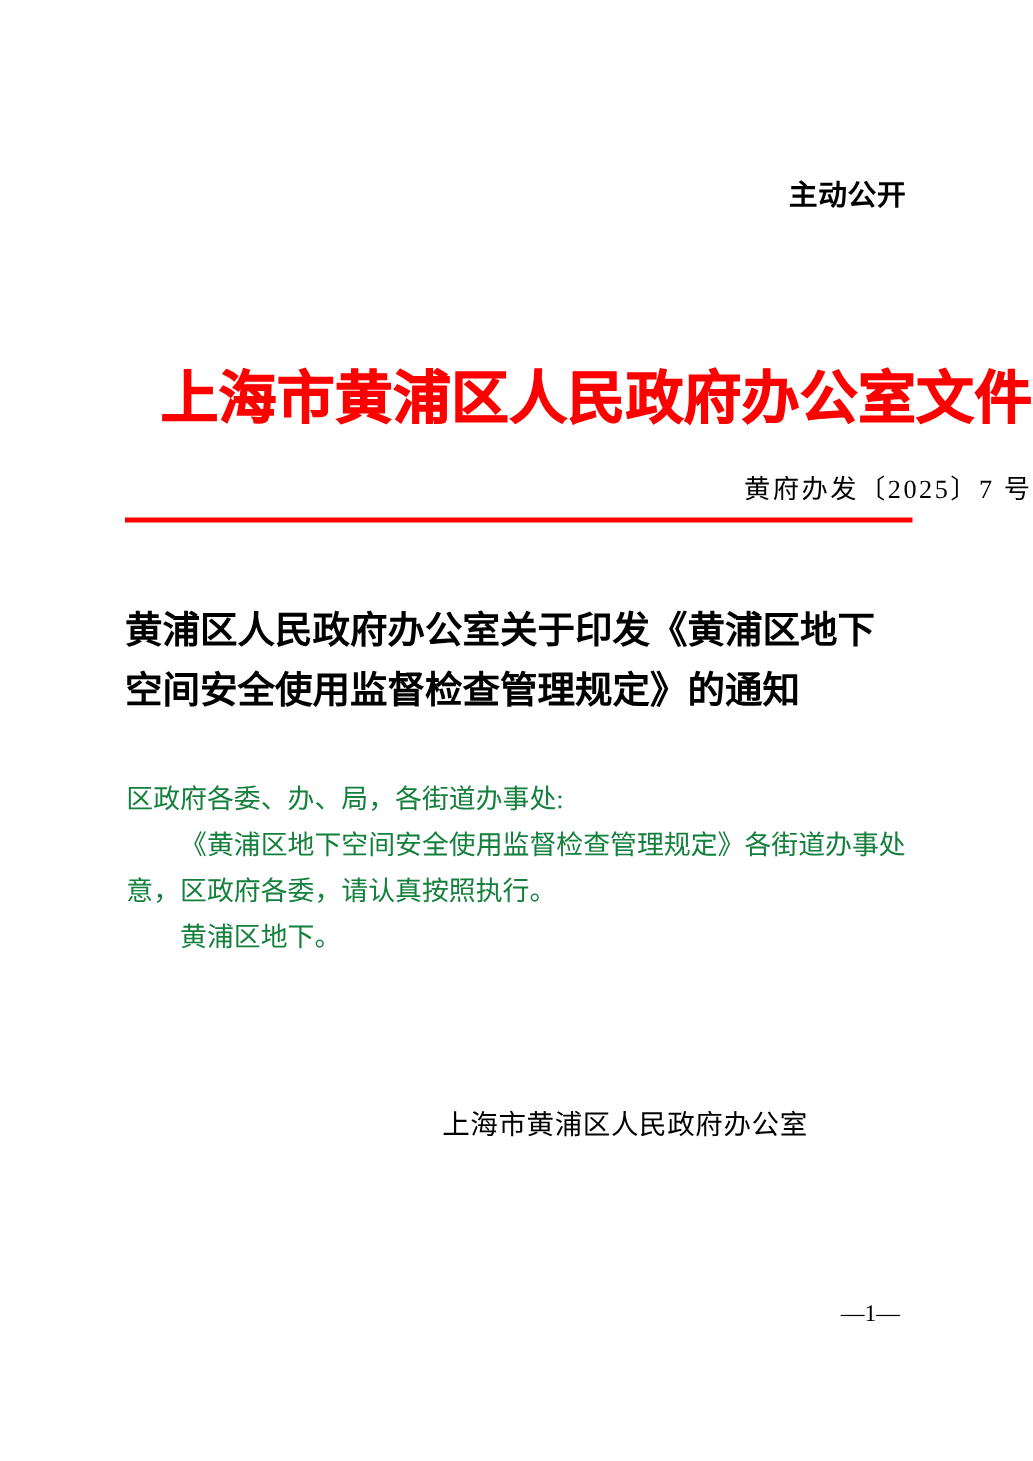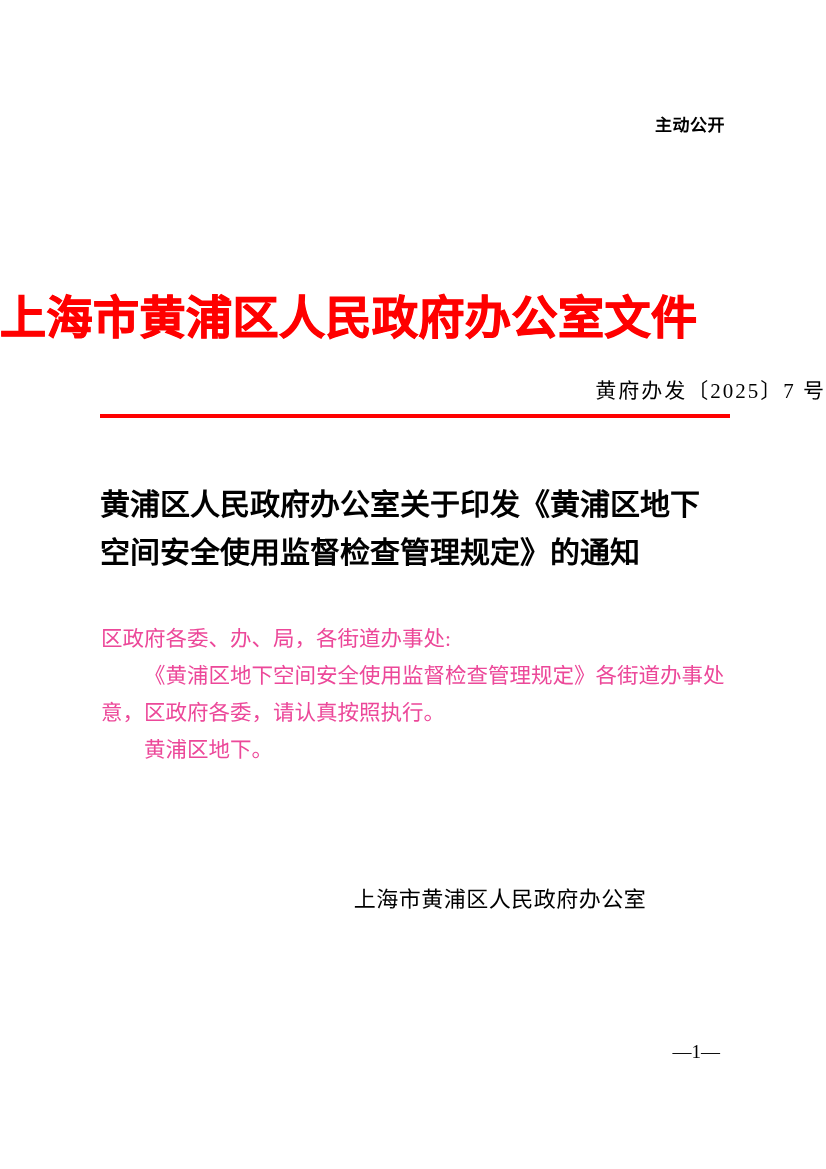--- a/index.html
+++ b/index.html
@@ -11,35 +11,35 @@
     position: relative;
     width: 826px;
     height: 1169px;
     background: #ffffff;
     overflow: hidden;
     font-family: "Liberation Serif", "DejaVu Serif", serif;
     color: #000000;
   }
   .disclosure {
     position: absolute;
-    top: 111px;
+    top: 137px;
     right: 101px;
     font-family: "Liberation Sans", "DejaVu Sans", sans-serif;
     font-weight: 700;
-    font-size: 17px;
+    font-size: 23px;
     letter-spacing: 0.5px;
     color: #000000;
     white-space: nowrap;
   }
   .masthead-title {
     position: absolute;
     top: 281px;
     left: 0;
     width: 100%;
-    text-align: left;
+    text-align: right;
     font-family: "Liberation Serif", "DejaVu Serif", serif;
     font-weight: 700;
     font-size: 46px;
     letter-spacing: 0.5px;
     color: #ff0000;
     white-space: nowrap;
     -webkit-text-stroke: 1px #ff0000;
   }
   .doc-number {
     position: absolute;
@@ -71,21 +71,21 @@
     line-height: 48px;
     color: #000000;
   }
   .body-text {
     position: absolute;
     top: 621px;
     left: 101px;
     width: 630px;
     font-size: 21.5px;
     line-height: 37px;
-    color: #ec4899;
+    color: #15803d;
   }
   .body-line {
     white-space: nowrap;
   }
   .body-line.indent {
     text-indent: 2em;
   }
   .signature-block {
     position: absolute;
     top: 877px;

